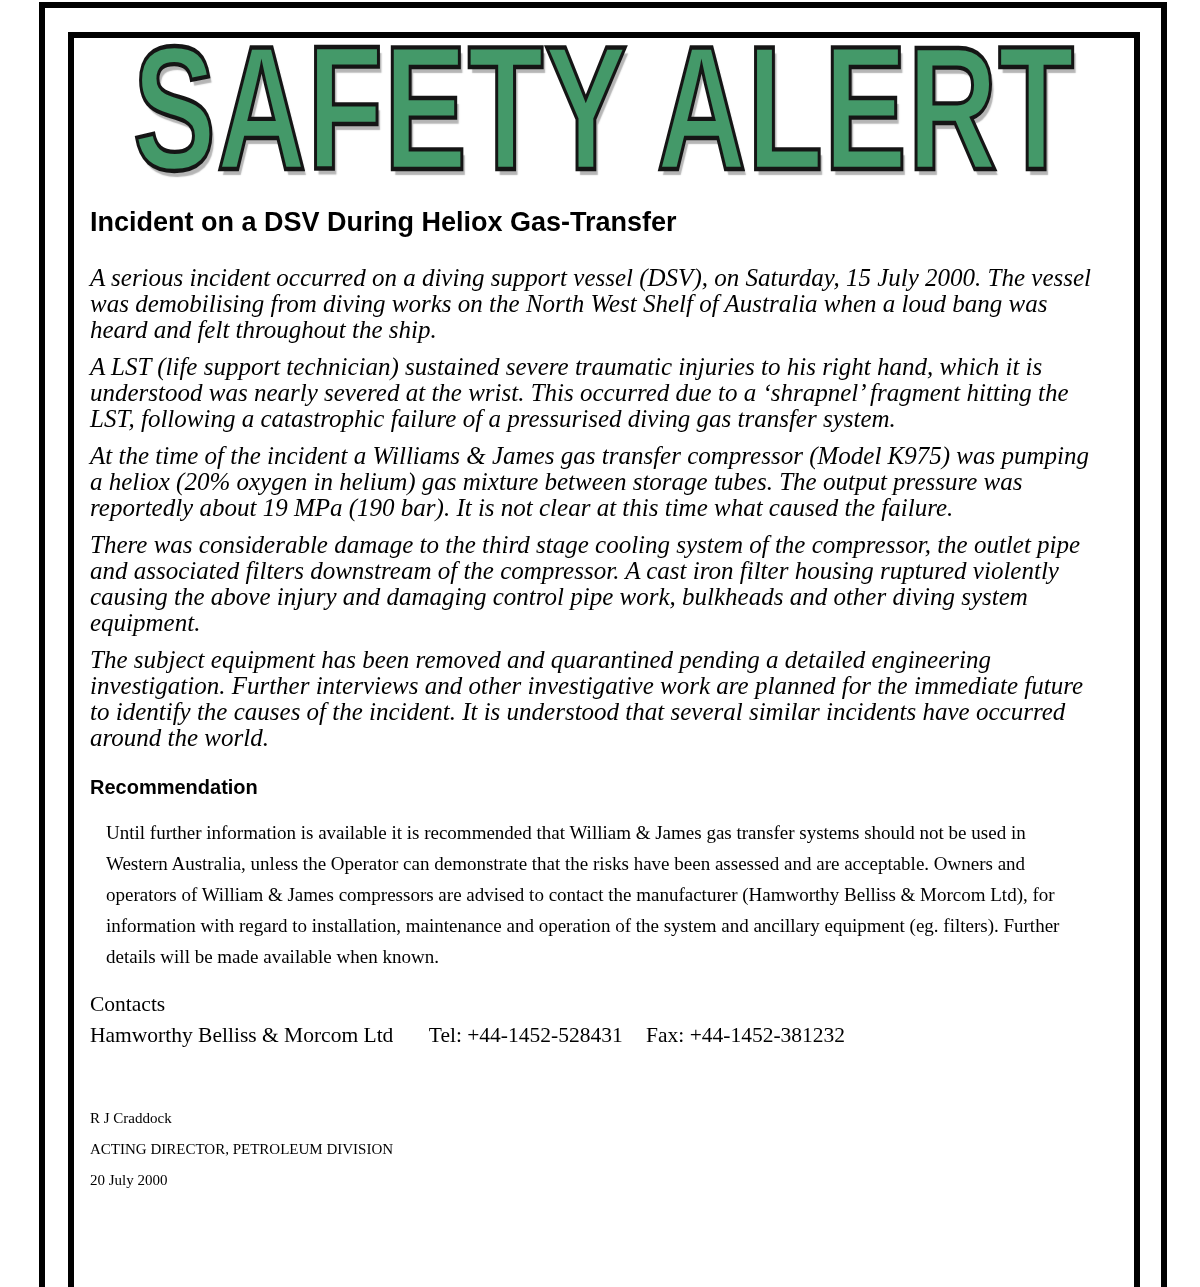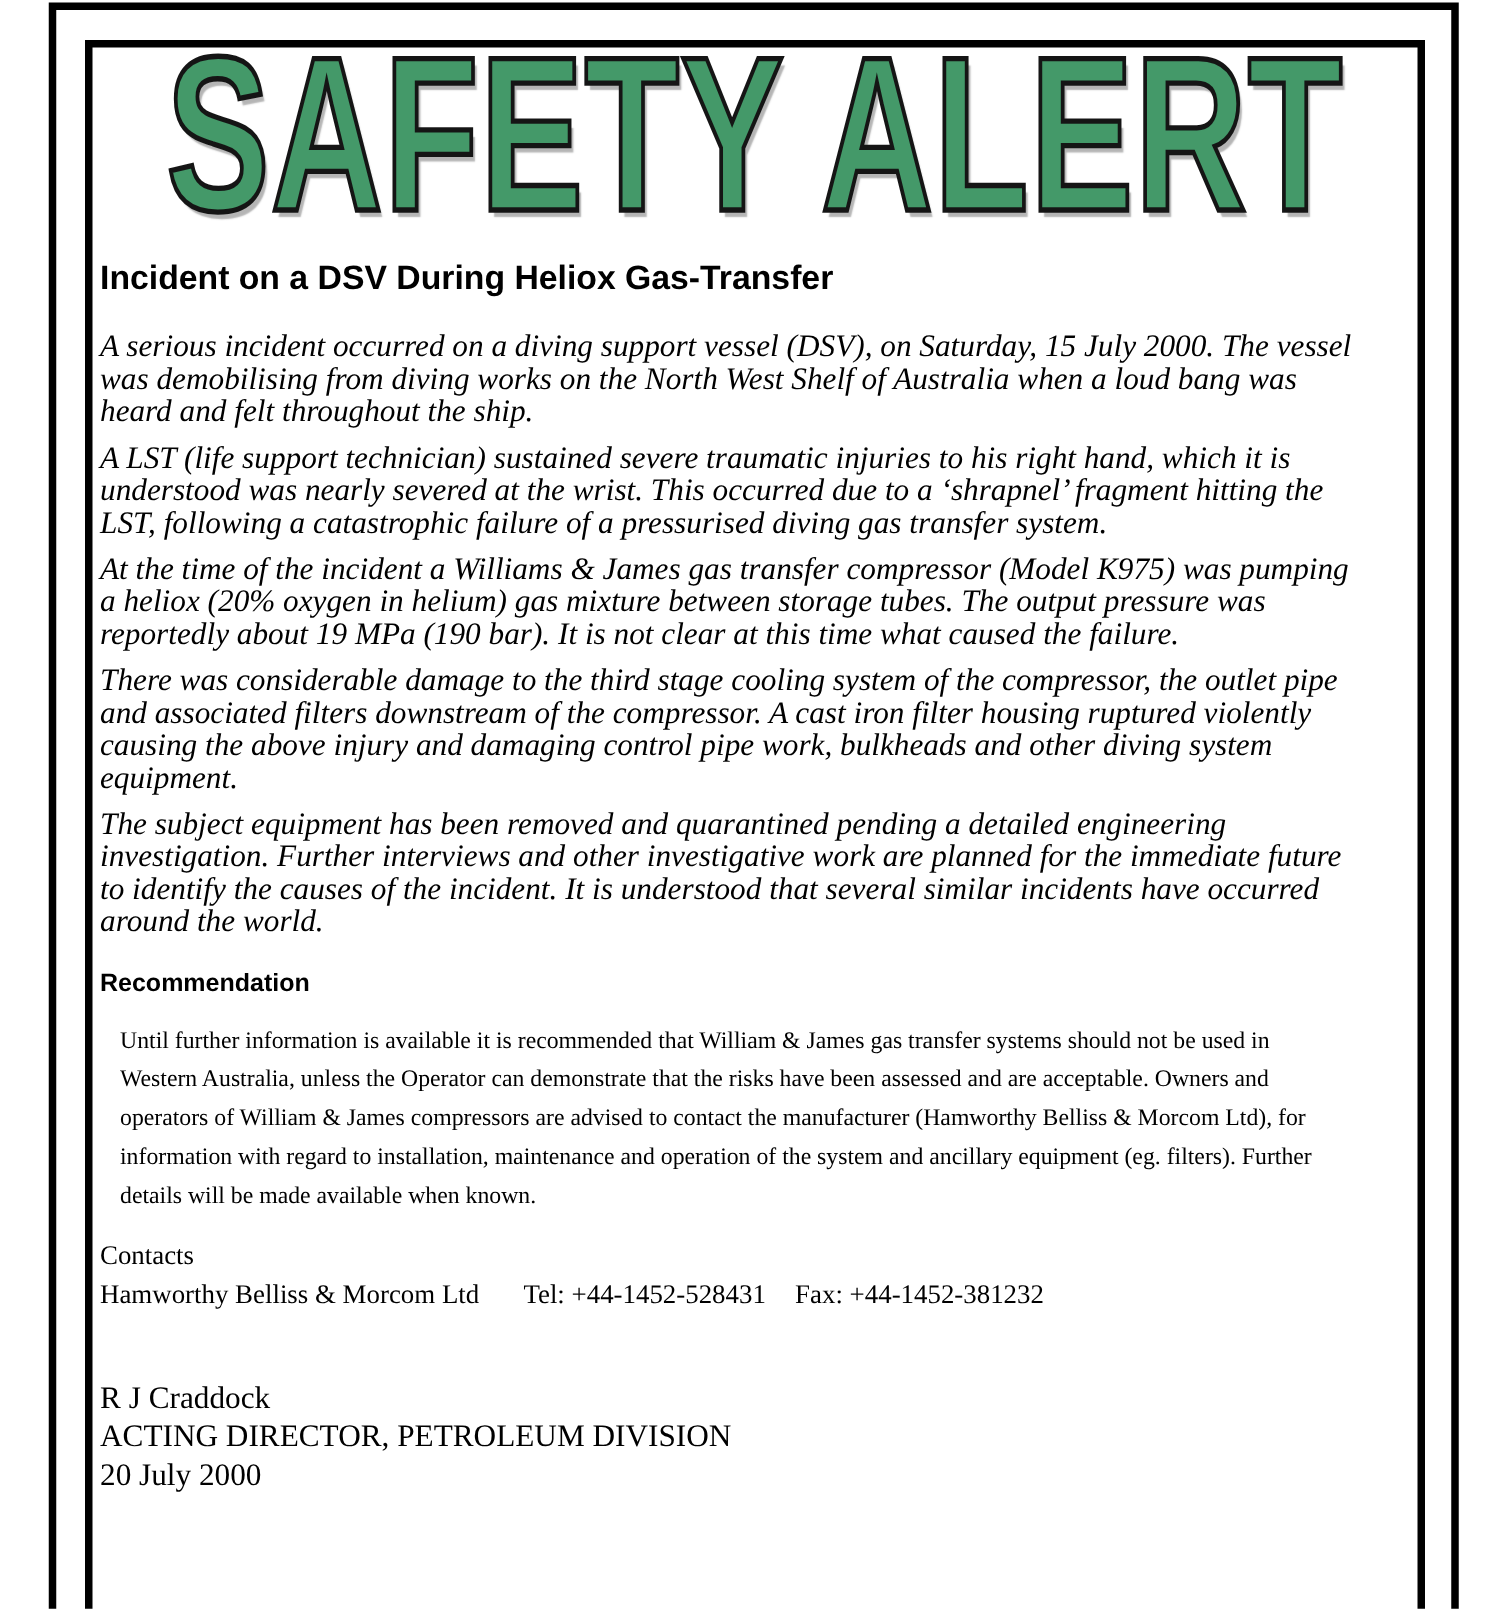--- a/index.html
+++ b/index.html
@@ -51,21 +51,21 @@
     letter-spacing: 1px;
     white-space: nowrap;
     transform: scaleY(1.42);
     transform-origin: top center;
     color: #449969;
     -webkit-text-stroke: 3px #151515;
     text-shadow: 3px 4px 1px rgba(70,70,70,0.40);
   }
   .content {
     position: absolute;
-    left: 80px;
+    left: 90px;
     top: 200px;
     width: 1016px;
   }
   .doc-title {
     font-family: "Liberation Sans", sans-serif;
     font-size: 27px;
     line-height: 33px;
     font-weight: bold;
     margin: 6px 0 26px 0;
   }
@@ -100,21 +100,21 @@
   }
   .contacts-line {
     font-size: 21.5px;
     line-height: 31px;
     margin: 0;
   }
   .contacts-line .tel { margin-left: 30px; }
   .contacts-line .fax { margin-left: 18px; margin-top: 10px; }
   .signature {
     margin-top: 52px;
-    font-size: 25px;
+    font-size: 15px;
     line-height: 31px;
   }
   .sig-line { margin: 0; }
 </style>
 </head>
 <body>
 
 <div class="outer-frame"></div>
 <div class="inner-frame"></div>
 

